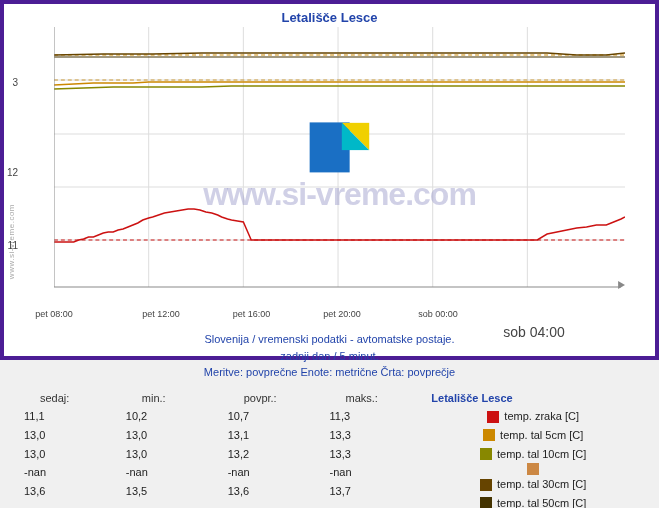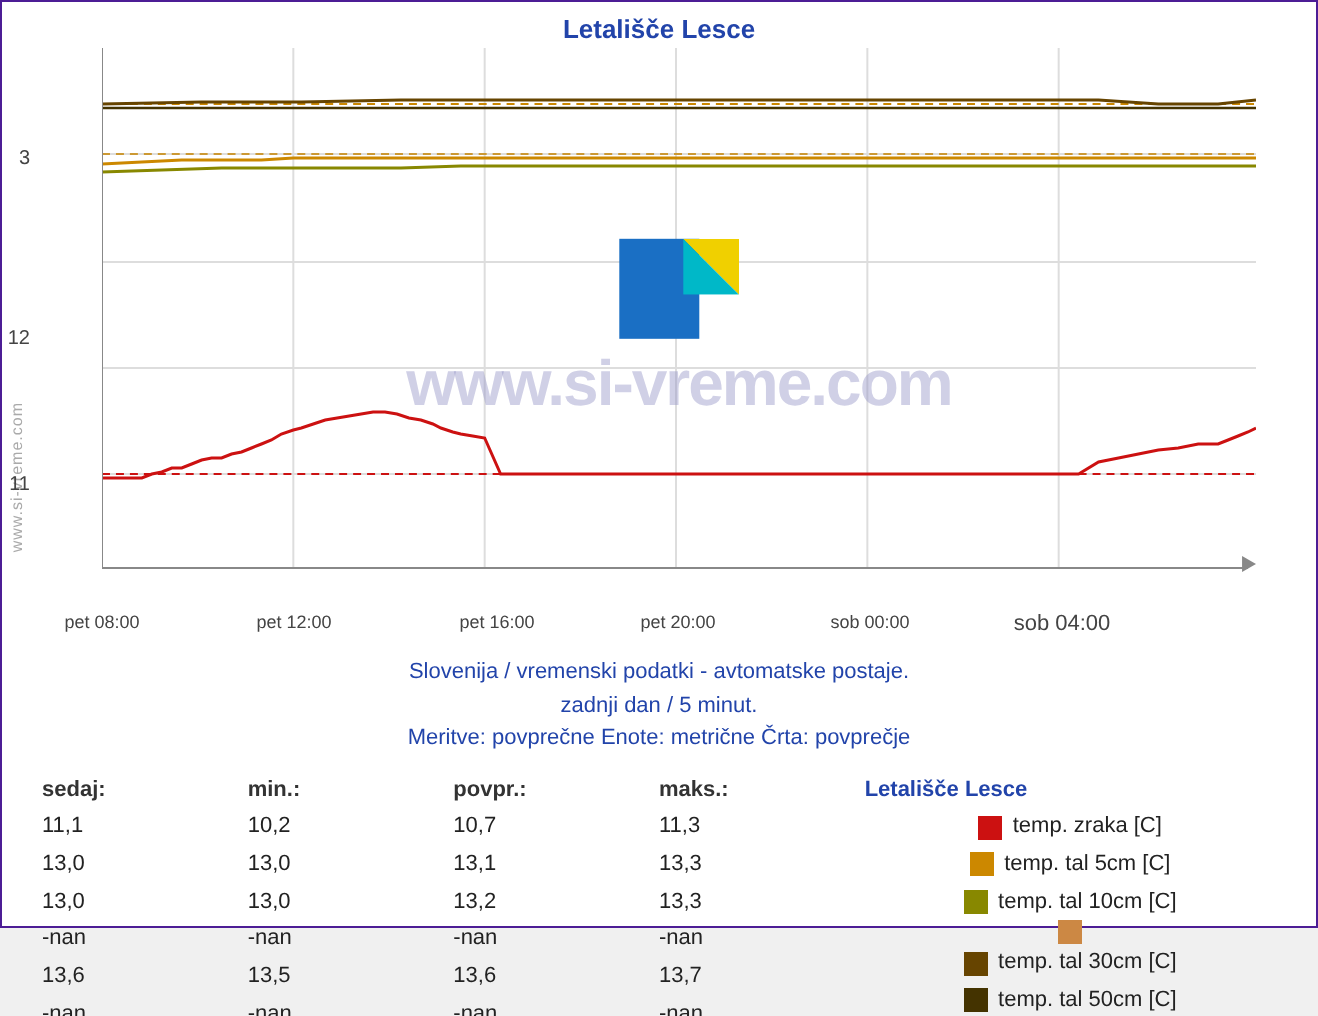--- a/index.html
+++ b/index.html
@@ -6,23 +6,23 @@
     body {
       width: 659px;
       height: 508px;
       background: #f0f0f0;
       font-family: Arial, sans-serif;
       font-size: 11px;
       overflow: hidden;
     }
     .outer {
       width: 659px;
-      height: 464px;
+      height: 360px;
       background: #fff;
-      border: 1px solid #4c1d95;
+      border: 4px solid #4c1d95;
       position: relative;
     }
     .title {
       text-align: center;
       font-size: 13px;
       font-weight: bold;
       color: #2244aa;
       padding: 6px 0 2px 0;
     }
     .watermark {
@@ -80,22 +80,23 @@
       display: flex;
       gap: 0;
     }
     .stats-col {
       flex: 1;
       font-size: 11px;
       color: #222;
       line-height: 1.7;
     }
     .stats-col .header {
-      font-weight: bold;
+      font-weight: normal;
       color: #333;
+      margin-left: 16px;
     }
     .legend-col {
       flex: 2;
       font-size: 11px;
       color: #222;
       line-height: 1.7;
     }
     .legend-col .header {
       font-weight: bold;
       color: #2244aa;
@@ -225,25 +226,25 @@
       <div class="watermark-logo">
         <div class="si-logo-blue"></div>
         <div class="si-logo-yellow"></div>
         <div class="si-logo-teal"></div>
       </div>
       <div class="watermark-text">www.si-vreme.com</div>
     </div>
 
     <div style="position:absolute;bottom:0;left:0;right:0;height:18px;">
       <span style="position:absolute;left:0px;font-size:9px;color:#444;transform:translateX(-50%);">pet 08:00</span>
-      <span style="position:absolute;left:96px;font-size:9px;color:#444;transform:translateX(-50%);">pet 12:00</span>
+      <span style="position:absolute;left:107px;font-size:9px;color:#444;transform:translateX(-50%);">pet 12:00</span>
       <span style="position:absolute;left:192px;font-size:9px;color:#444;transform:translateX(-50%);padding-left:11px;">pet 16:00</span>
       <span style="position:absolute;left:288px;font-size:9px;color:#444;transform:translateX(-50%);">pet 20:00</span>
       <span style="position:absolute;left:384px;font-size:9px;color:#444;transform:translateX(-50%);">sob 00:00</span>
-      <span style="position:absolute;left:480px;font-size:11px;color:#444;transform:translateX(-50%);">sob 04:00</span>
+      <span style="position:absolute;left:480px;font-size:14px;color:#444;transform:translateX(-50%);margin-top:15px;">sob 04:00</span>
     </div>
   </div>
 
   <div class="subtitle-area">
     <div>Slovenija / vremenski podatki - avtomatske postaje.</div>
     <div>zadnji dan / 5 minut.</div>
     <div>Meritve: povprečne  Enote: metrične  Črta: povprečje</div>
   </div>
 
   <div class="stats-area">

